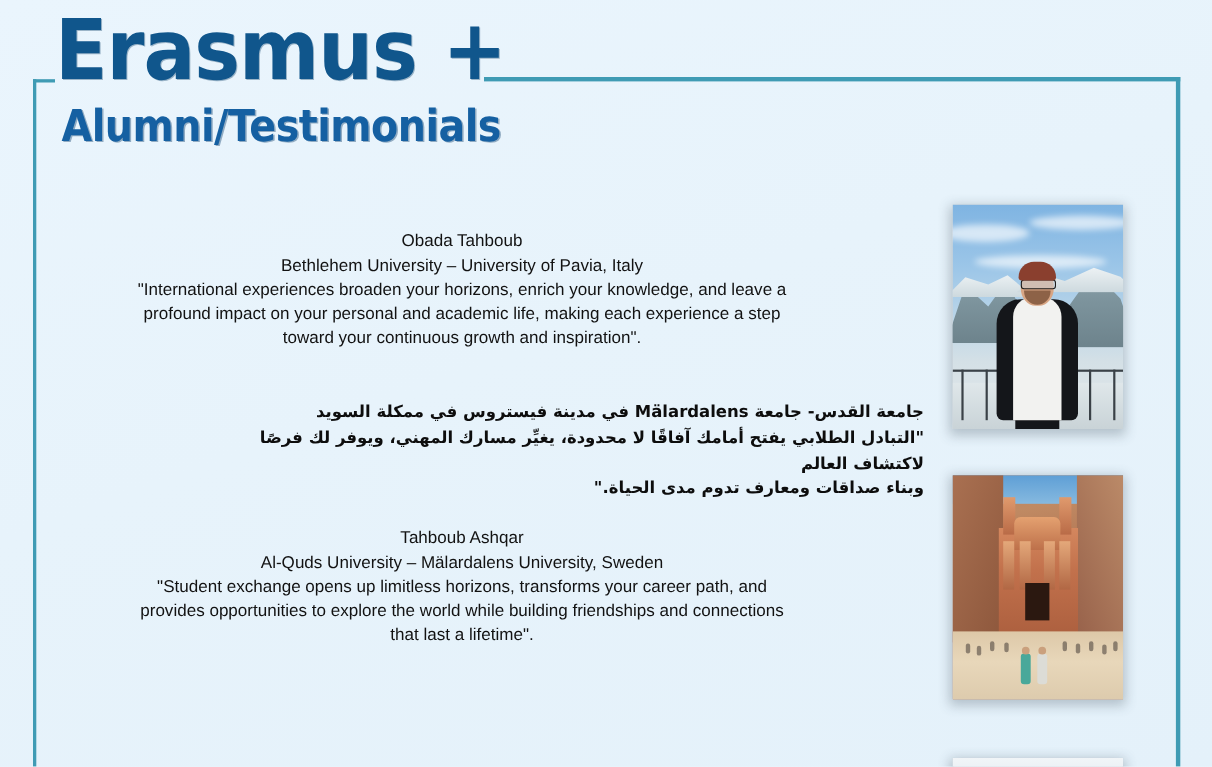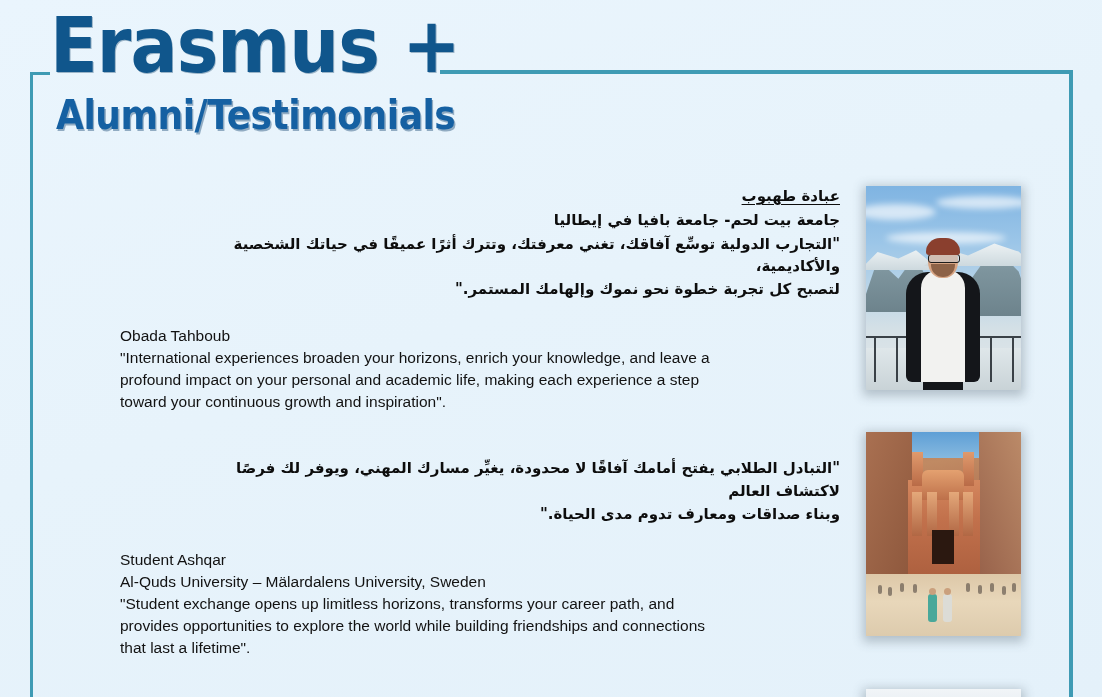--- a/index.html
+++ b/index.html
@@ -127,21 +127,21 @@
   .ar-quote {
     display: block;
     font-weight: 700;
     margin-top: 1px;
     white-space: pre-line;
   }
 
   
   .en-block {
     direction: ltr;
-    text-align: left;
+    text-align: center;
     color: #121212;
     font-family: "Liberation Sans", sans-serif;
     font-size: 15.5px;
     line-height: 1.42;
     margin-top: 24px;
     width: 600px;
   }
   .en-name { display: block; }
   .en-affil { display: block; }
   .en-quote { display: block; }
@@ -369,39 +369,35 @@
   <div class="frame-line" id="frame-right"></div>
 
   <div id="title-block">
     <div id="main-title">Erasmus +</div>
     <div id="sub-title">Alumni/Testimonials</div>
   </div>
 
   <div id="content">
 
     <div class="testimonial">
-      <div class="ar-block">
-        <span class="ar-name">عبادة طهبوب</span>
-        <span class="ar-affil">جامعة بيت لحم- جامعة بافيا في إيطاليا</span>
-        <span class="ar-quote">"التجارب الدولية توسِّع آفاقك، تغني معرفتك، وتترك أثرًا عميقًا في حياتك الشخصية والأكاديمية،
-لتصبح كل تجربة خطوة نحو نموك وإلهامك المستمر."</span>
-      </div>
       <div class="en-block">
         <span class="en-name">Obada Tahboub</span>
+        <span class="en-affil">Bethlehem University – University of Pavia, Italy</span>
         <span class="en-quote">"International experiences broaden your horizons, enrich your knowledge, and leave a profound impact on your personal and academic life, making each experience a step toward your continuous growth and inspiration".</span>
       </div>
     </div>
 
     <div class="testimonial" style="margin-top:44px;">
       <div class="ar-block">
+        <span class="ar-affil">جامعة القدس- جامعة Mälardalens في مدينة فيستروس في ممكلة السويد</span>
         <span class="ar-quote">"التبادل الطلابي يفتح أمامك آفاقًا لا محدودة، يغيِّر مسارك المهني، ويوفر لك فرصًا لاكتشاف العالم
 وبناء صداقات ومعارف تدوم مدى الحياة."</span>
       </div>
       <div class="en-block">
-        <span class="en-name">Student Ashqar</span>
+        <span class="en-name">Tahboub Ashqar</span>
         <span class="en-affil">Al-Quds University – Mälardalens University, Sweden</span>
         <span class="en-quote">"Student exchange opens up limitless horizons, transforms your career path, and provides opportunities to explore the world while building friendships and connections that last a lifetime".</span>
       </div>
     </div>
 
   </div>
 
   <div class="photo" id="photo-alps">
     <div class="ph-sky"></div>
     <div class="ph-cloud" style="left:-10px; top:18px; width:80px; height:16px;"></div>

